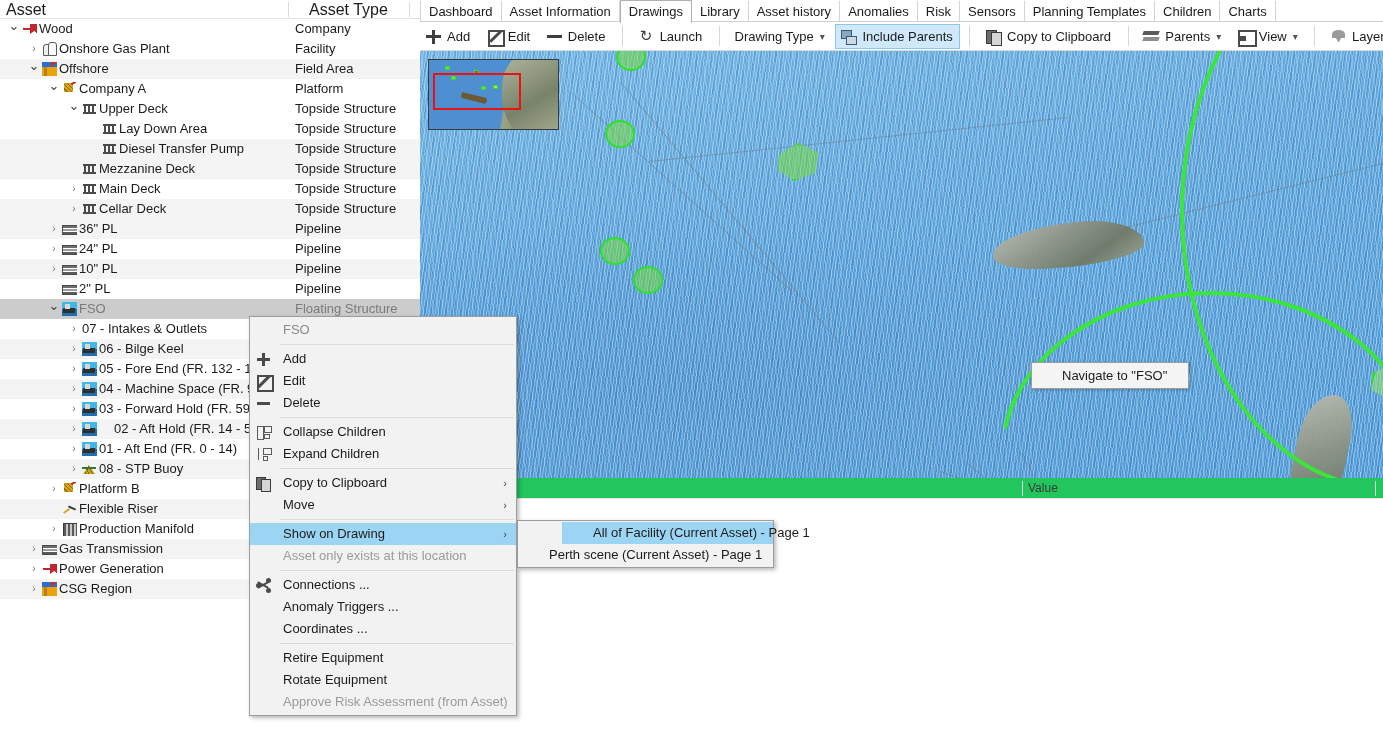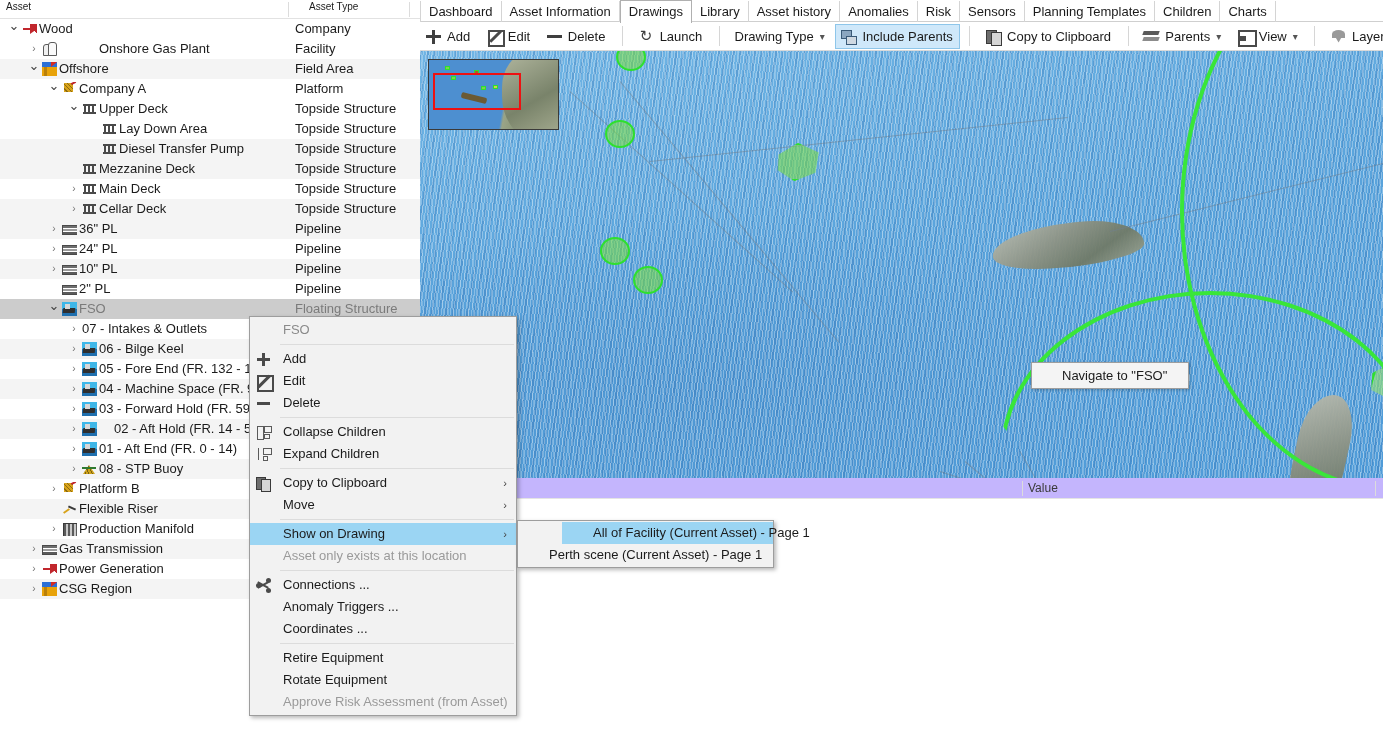--- a/index.html
+++ b/index.html
@@ -18,21 +18,21 @@
   
   #tree-panel {
     position: absolute; left: 0; top: 0; width: 420px; height: 729px;
     background: #ffffff; overflow: hidden;
   }
   #tree-header {
     position: relative; height: 19px; background: #ffffff;
     border-bottom: 1px solid #e2e2e2;
   }
   #tree-header .hcell {
-    position: absolute; top: 1px; font-size: 10px; color: #1b1b1b; white-space: nowrap;
+    position: absolute; top: 1px; font-size: 16px; color: #1b1b1b; white-space: nowrap;
   }
   #tree-header .hcell.c1 { left: 6px; }
   #tree-header .hcell.c2 { left: 309px; text-align: center; }
   #tree-header .hsep { position: absolute; top: 2px; width: 1px; height: 15px; background: #dcdcdc; }
   #tree-header .hsep.s1 { left: 288px; }
   #tree-header .hsep.s2 { left: 409px; }
 
   #tree-rows { position: relative; }
   .trow {
     position: relative; height: 20px; line-height: 20px; white-space: nowrap;
@@ -205,21 +205,21 @@
     border-radius: 40% 0 0 50%;
   }
   #minimap .mm-box { position:absolute; left:4px; top:13px; width:88px; height:37px; border:2px solid #ee1111; }
   #minimap .mm-dot { position:absolute; width:5px; height:4px; background:#7fd14f; border:1px solid #2ee02e; }
   #minimap .mm-ship { position:absolute; left:32px; top:35px; width:26px; height:6px; background:#6b5a33; transform:rotate(14deg); border-radius:2px; }
 
   
   #bottom-panel { position: relative; height: 100%; background: #ffffff; }
   #bottom-header {
     position: relative; height: 21px; border-bottom: 1px solid #e4e4e4;
-    background: #c4b5fd;
+    background: #22c55e;
   }
   #bottom-header .bh {
     position: absolute; top: 3px; font-size: 12px; color: #3a3a3a;
   }
   #bottom-header .bsep { position:absolute; top: 3px; width: 1px; height: 15px; background: #dcdcdc; }
   #bottom-empty {
     position: absolute; left: 10px; top: 26px; font-size: 13px; color: #6b6b6b;
   }
 
   
@@ -296,21 +296,21 @@
     <div id="tree-rows">
         <div class="trow">
           <div class="chev open" style="left: 8px; line-height: 14px; font-size: 13px;">⌄</div>
           <div class="ico ico-company" style="left: 22px;"></div>
           <div class="label" style="left: 39px;">Wood</div>
           <div class="type">Company</div>
         </div>
         <div class="trow">
           <div class="chev" style="left: 28px;">›</div>
           <div class="ico ico-facility" style="left: 42px;"></div>
-          <div class="label" style="left: 59px; margin-left: 40px;">Onshore Gas Plant</div>
+          <div class="label" style="left: 59px;">Onshore Gas Plant</div>
           <div class="type">Facility</div>
         </div>
         <div class="trow alt">
           <div class="chev open" style="left: 28px; line-height: 14px; font-size: 13px;">⌄</div>
           <div class="ico ico-field" style="left: 42px;"></div>
           <div class="label" style="left: 59px;">Offshore</div>
           <div class="type">Field Area</div>
         </div>
         <div class="trow">
           <div class="chev open" style="left: 48px; line-height: 14px; font-size: 13px;">⌄</div>

